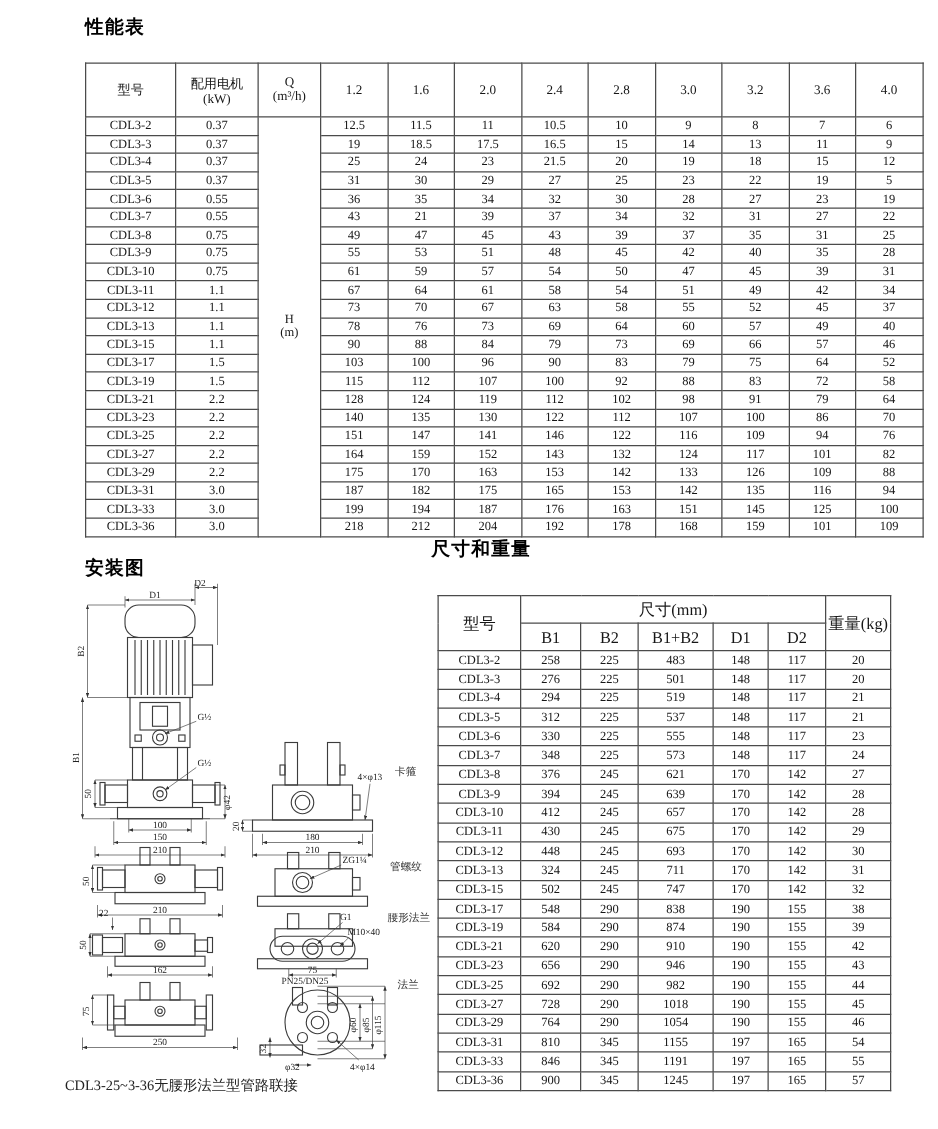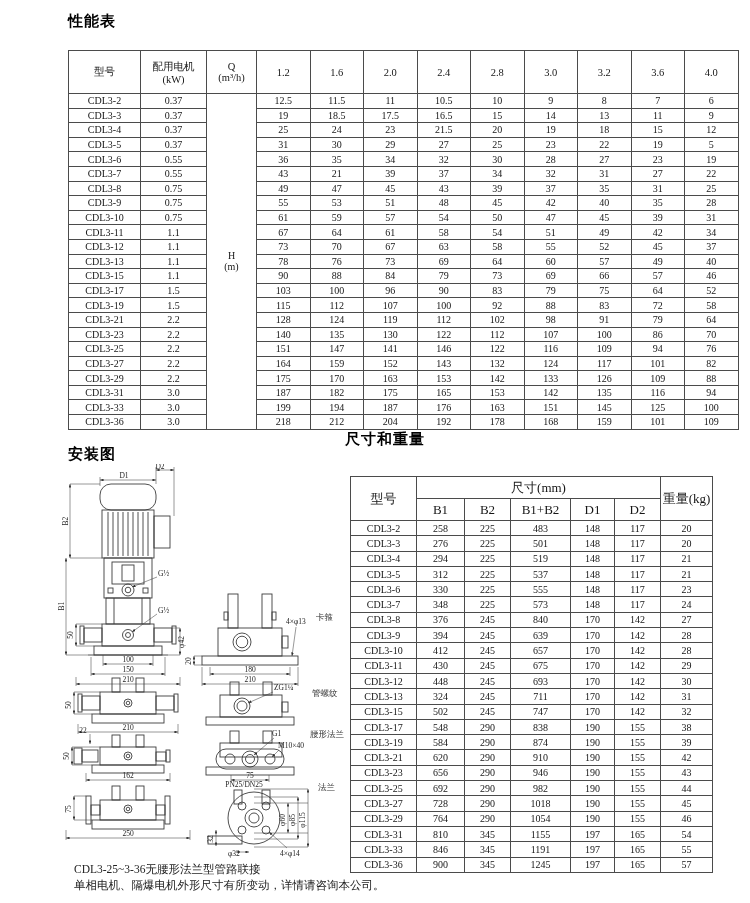--- a/index.html
+++ b/index.html
@@ -20,21 +20,21 @@
   #dims-wrap{position:absolute;left:350px;top:476px;}
   #dims-table{width:362px;}
   #dims-table th{height:21px;font-size:13px;font-weight:normal;}
   #dims-table td{height:14.3px;font-size:10px;line-height:11px;}
   
   #diagram-wrap{position:absolute;left:58px;top:464px;width:292px;height:402px;}
   svg text{font-family:"Liberation Serif",serif;fill:#222;}
   .dimtxt{font-size:7.5px;}
   .conntxt{font-size:8.5px;fill:#333;}
   
-  #footnotes{position:absolute;left:74px;top:861px;font-size:11.5px;line-height:16px;color:#222;
+  #footnotes{position:absolute;left:52px;top:861px;font-size:11.5px;line-height:16px;color:#222;
              font-family:"Liberation Serif",serif;white-space:nowrap;}
 </style>
 </head>
 <body>
 
 <div class="page">
 
   <div class="sec-title" style="left:68px;top:12px;">性能表</div>
 
   <div id="perf-wrap">
@@ -450,21 +450,21 @@
             <td>225</td>
             <td>573</td>
             <td>148</td>
             <td>117</td>
             <td>24</td>
           </tr>
           <tr>
             <td>CDL3-8</td>
             <td>376</td>
             <td>245</td>
-            <td>840</td>
+            <td>621</td>
             <td>170</td>
             <td>142</td>
             <td>27</td>
           </tr>
           <tr>
             <td>CDL3-9</td>
             <td>394</td>
             <td>245</td>
             <td>639</td>
             <td>170</td>
@@ -882,16 +882,15 @@
       <text class="dimtxt" x="247" y="356" text-anchor="middle" font-size="6.5" transform="rotate(-90 247 356)">φ115</text>
       <text class="dimtxt" x="170" y="392">φ32</text>
       <text class="dimtxt" x="222" y="392">4×φ14</text>
       <text class="conntxt" x="260" y="326">法兰</text>
     </g>
   </svg>
   </div>
 
   <div id="footnotes">
     <div>CDL3-25~3-36无腰形法兰型管路联接</div>
-    <div>单相电机、隔爆电机外形尺寸有所变动，详情请咨询本公司。</div>
   </div>
 
 </div>
 
 </body></html>

